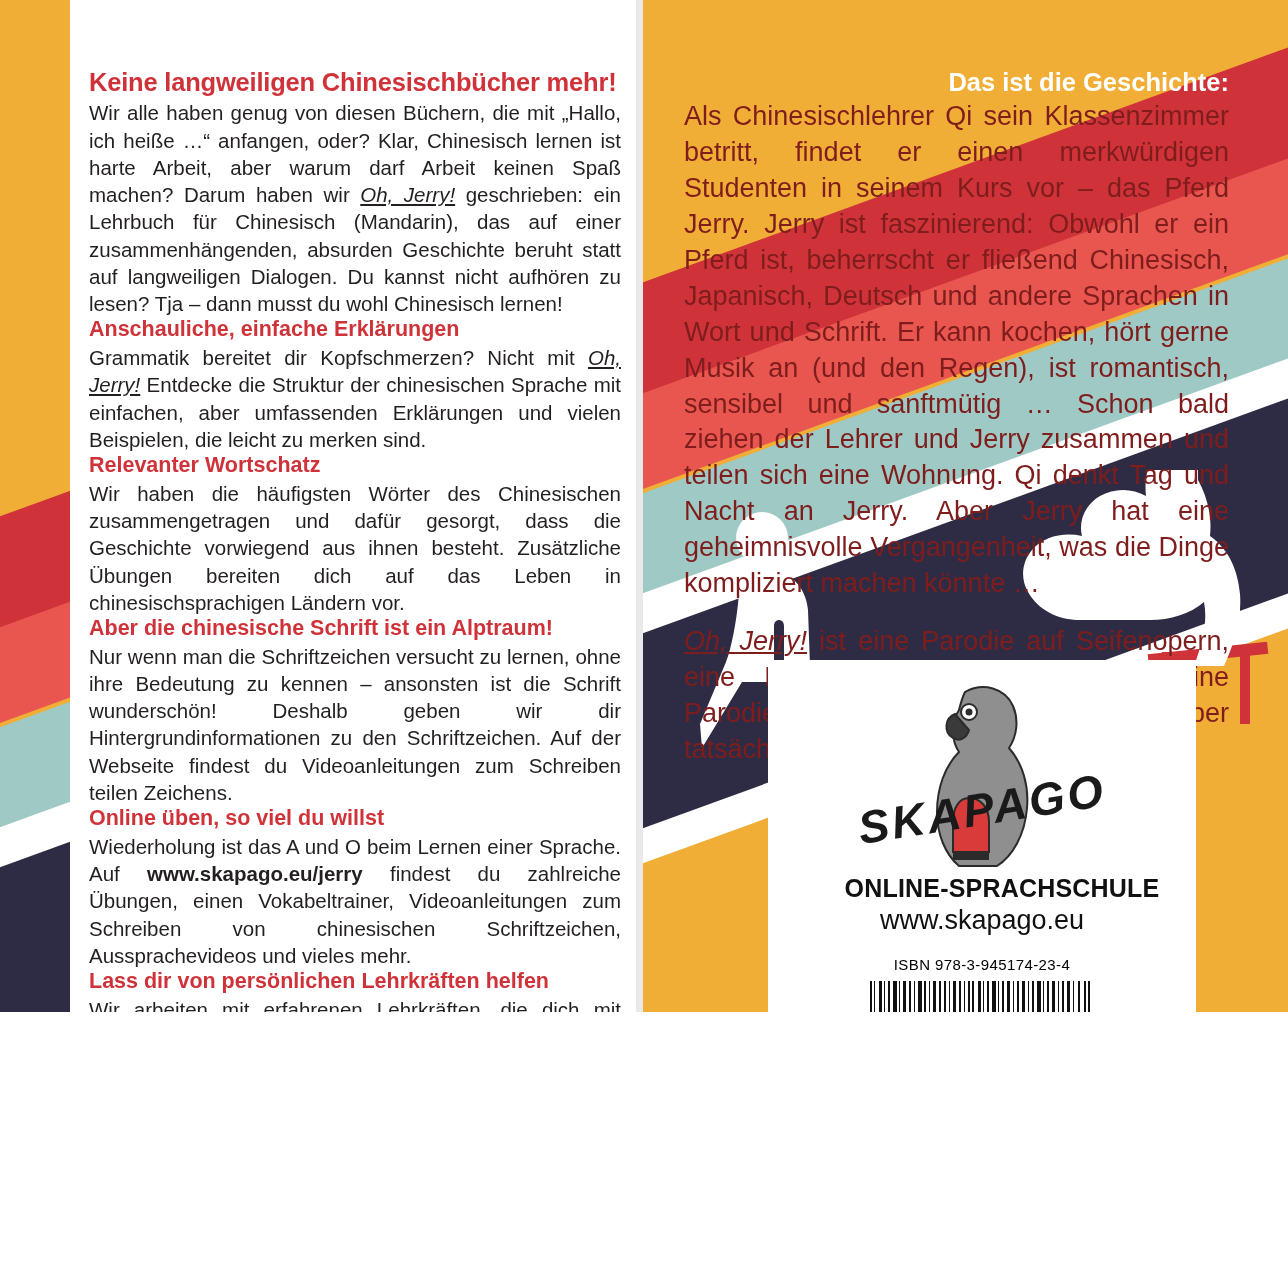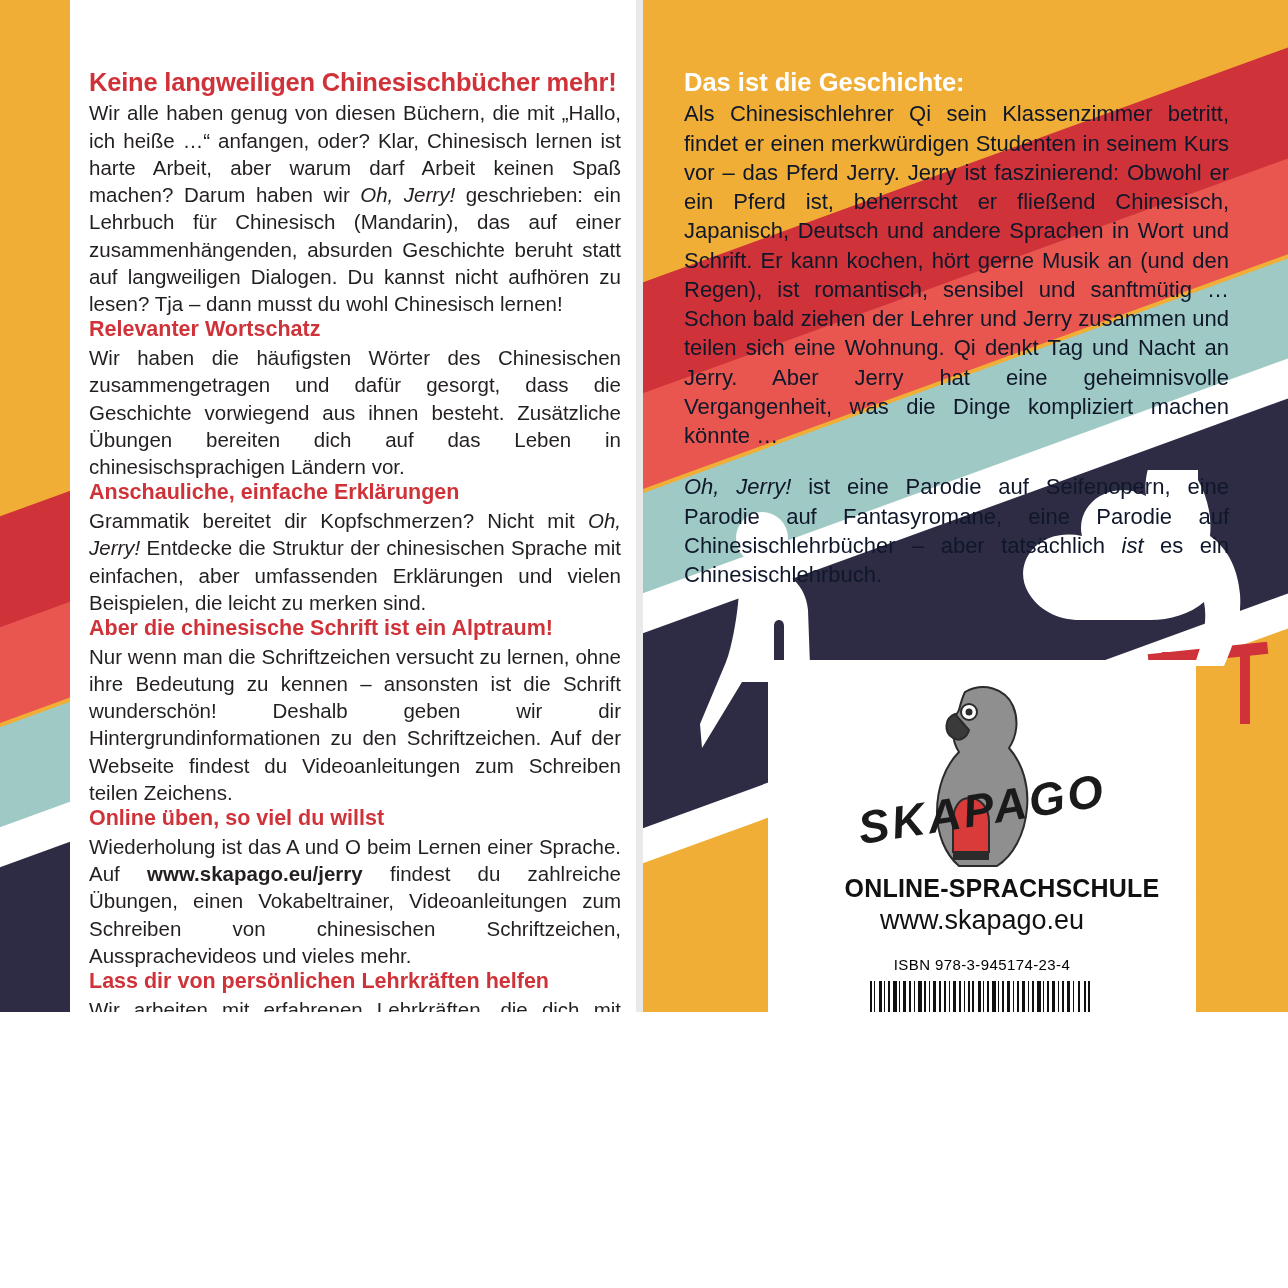--- a/index.html
+++ b/index.html
@@ -191,25 +191,26 @@
     left: 684px;
     top: 68px;
     width: 545px;
   }
   .right-content h2 {
     margin: 0 0 2px 0;
     color: #ffffff;
     font-size: 25.5px;
     font-weight: bold;
     line-height: 1.15;
+    text-align: right;
   }
   .right-content p {
     margin: 0 0 22px 0;
-    color: #0f172a;
-    font-size: 22px;
+    color: #7f1d1d;
+    font-size: 27px;
     line-height: 1.33;
     text-align: justify;
   }
   .right-content p:last-child { margin-bottom: 0; }
 
   
   .logo-card {
     position: absolute;
     left: 768px;
     top: 660px;
@@ -260,21 +261,21 @@
     height: 94px;
     display: block;
   }
   .barcode-digits {
     margin-top: 4px;
     font-size: 12px;
     letter-spacing: 1px;
     color: #4d7c0f;
     font-family: "Liberation Sans", sans-serif;
   }
-  i { font-style: italic; }
+  i { font-style: italic; text-decoration: underline; }
   b { font-weight: bold; }
 </style>
 </head>
 <body>
 
 <div class="page">
 
   <div class="art">
     <div class="sun"></div>
     <div class="band band-red"></div>
@@ -300,26 +301,26 @@
 
   <div class="left-panel"></div>
   <div class="left-edge"></div>
 
   <div class="left-content">
     <div class="sec">
       <h2>Keine langweiligen Chinesischbücher mehr!</h2>
       <p>Wir alle haben genug von diesen Büchern, die mit „Hallo, ich heiße …“ anfangen, oder? Klar, Chinesisch lernen ist harte Arbeit, aber warum darf Arbeit keinen Spaß machen? Darum haben wir <i>Oh, Jerry!</i> geschrieben: ein Lehrbuch für Chinesisch (Mandarin), das auf einer zusammenhängenden, absurden Geschichte beruht statt auf langweiligen Dialogen. Du kannst nicht aufhören zu lesen? Tja – dann musst du wohl Chinesisch lernen!</p>
     </div>
     <div class="sec">
+      <h3>Anschauliche, einfache Erklärungen</h3>
+      <p>Grammatik bereitet dir Kopfschmerzen? Nicht mit <i>Oh, Jerry!</i> Entdecke die Struktur der chinesischen Sprache mit einfachen, aber umfassenden Erklärungen und vielen Beispielen, die leicht zu merken sind.</p>
+    </div>
+    <div class="sec">
       <h3>Relevanter Wortschatz</h3>
       <p>Wir haben die häufigsten Wörter des Chinesischen zusammengetragen und dafür gesorgt, dass die Geschichte vorwiegend aus ihnen besteht. Zusätzliche Übungen bereiten dich auf das Leben in chinesischsprachigen Ländern vor.</p>
-    </div>
-    <div class="sec">
-      <h3>Anschauliche, einfache Erklärungen</h3>
-      <p>Grammatik bereitet dir Kopfschmerzen? Nicht mit <i>Oh, Jerry!</i> Entdecke die Struktur der chinesischen Sprache mit einfachen, aber umfassenden Erklärungen und vielen Beispielen, die leicht zu merken sind.</p>
     </div>
     <div class="sec">
       <h3>Aber die chinesische Schrift ist ein Alptraum!</h3>
       <p>Nur wenn man die Schriftzeichen versucht zu lernen, ohne ihre Bedeutung zu kennen – ansonsten ist die Schrift wunderschön! Deshalb geben wir dir Hintergrundinformationen zu den Schriftzeichen. Auf der Webseite findest du Videoanleitungen zum Schreiben teilen Zeichens.</p>
     </div>
     <div class="sec">
       <h3>Online üben, so viel du willst</h3>
       <p>Wiederholung ist das A und O beim Lernen einer Sprache. Auf <b>www.skapago.eu/jerry</b> findest du zahlreiche Übungen, einen Vokabeltrainer, Videoanleitungen zum Schreiben von chinesischen Schriftzeichen, Aussprachevideos und vieles mehr.</p>
     </div>
     <div class="sec">

